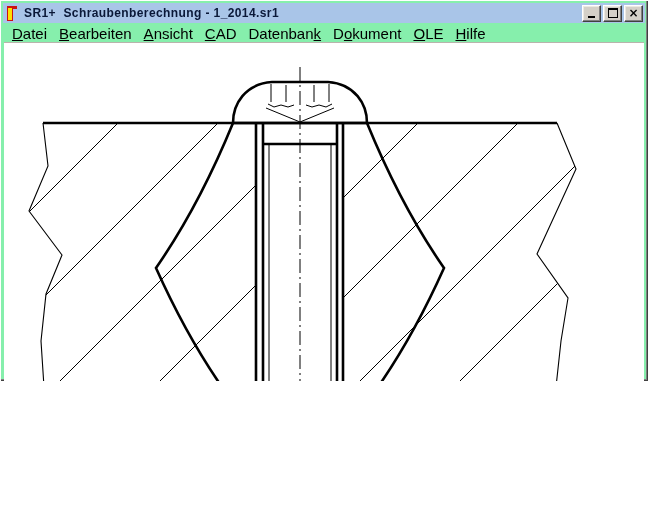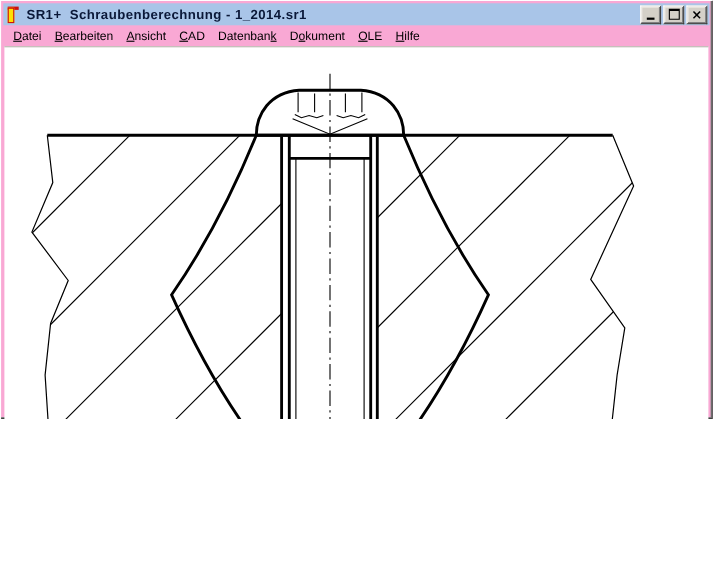--- a/index.html
+++ b/index.html
@@ -1,18 +1,18 @@
 <!DOCTYPE html>
 <html><head>
 <meta charset="utf-8">
 <style>
   html,body{margin:0;padding:0;background:#ffffff;}
   .window{
     position:relative;width:648px;height:381px;box-sizing:border-box;
-    background:#f9a8d4;font-family:"Liberation Sans",sans-serif;
+    background:#86efac;font-family:"Liberation Sans",sans-serif;
     box-shadow:inset 1px 1px 0 #ffffff, inset -1px -1px 0 #404040, inset -2px -2px 0 #808080;
     overflow:hidden;
   }
   .titlebar{
     position:absolute;left:3px;top:3px;right:3px;height:20px;
     display:flex;align-items:center;
   }
   .app-icon{width:13px;height:14px;position:relative;margin:0 5px 0 3px;flex:0 0 auto;}
   .app-icon .bar-y{position:absolute;left:1px;top:1px;width:4px;height:12px;background:#ffe000;border:1px solid #cc1111;}
   .app-icon .bar-r{position:absolute;left:1px;top:0;width:10px;height:3px;background:#cc1111;}
@@ -25,21 +25,21 @@
     width:17px;height:15px;background:#d4d0c8;
     border:1px solid;border-color:#ffffff #404040 #404040 #ffffff;
     box-shadow:inset -1px -1px 0 #808080, inset 1px 1px 0 #ece9e2;
     display:flex;align-items:center;justify-content:center;position:relative;
   }
   .glyph-min{width:7px;height:2px;background:#000;margin-top:7px;}
   .glyph-max{width:8px;height:7px;border:1px solid #000;border-top-width:2px;}
   .glyph-close{font-size:12px;font-weight:bold;color:#000;line-height:10px;font-family:"DejaVu Sans",sans-serif;}
   .menubar{
     position:absolute;left:3px;top:24px;right:3px;height:18px;
-    display:flex;align-items:center;font-size:11px;color:#000;padding-left:3px;
+    display:flex;align-items:center;font-size:15px;color:#000;padding-left:3px;
   }
   .menu-item{padding:2px 6px;white-space:nowrap;}
   .menu-item u{text-decoration:underline;}
   .canvas{
     position:absolute;left:4px;top:42px;width:640px;height:475px;
     background:#ffffff;border-top:1px solid #b8b4ac;box-sizing:content-box;
   }
   .canvas svg{display:block;}
 </style>
 </head>

